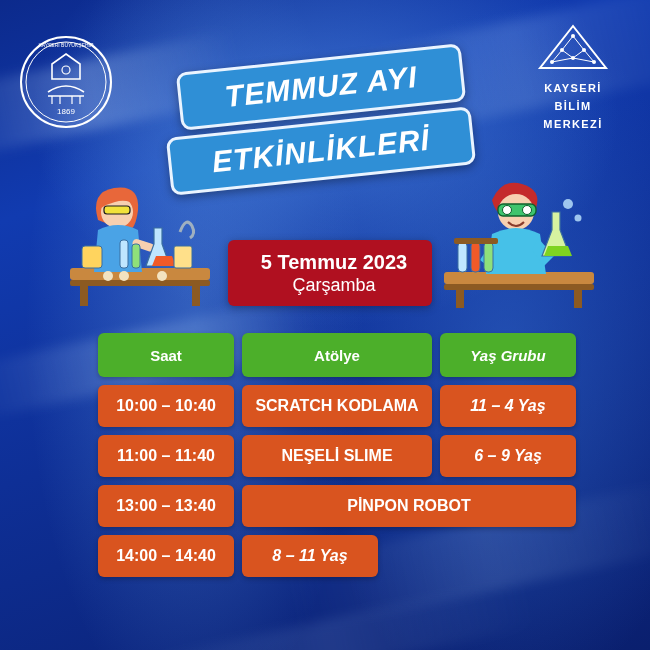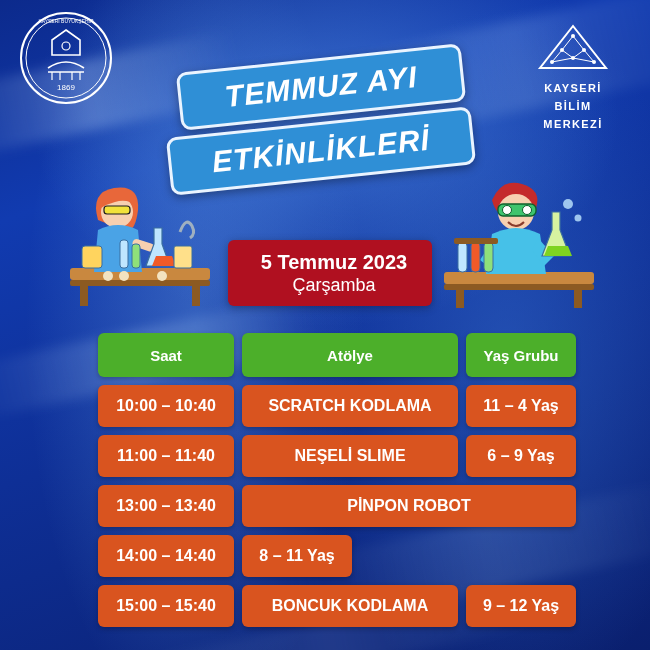--- a/index.html
+++ b/index.html
@@ -32,21 +32,21 @@
   }
   .s1 { left: -60px; top: 60px;  width: 300px; height: 70px; }
   .s2 { left: -40px; top: 330px; width: 360px; height: 55px; opacity: .8;}
   .s3 { left: 330px; top: 20px;  width: 380px; height: 90px; opacity: .55;}
   .s4 { left: 280px; top: 520px; width: 420px; height: 70px; opacity: .45;}
   .s5 { left: 120px; top: 620px; width: 420px; height: 50px; opacity: .4;}
 
   
   .logo-left {
     position: absolute;
-    left: 18px; top: 10px;
+    left: 18px; top: 34px;
     width: 96px; height: 96px;
     color: #ffffff;
   }
   .logo-right {
     position: absolute;
     right: 22px; top: 22px;
     width: 110px;
     text-align: center;
     color: #ffffff;
   }
@@ -132,21 +132,21 @@
     display: flex;
     align-items: center;
     justify-content: center;
     height: 42px;
     font-size: 16px;
     font-weight: bold;
     box-shadow: 0 2px 5px rgba(0,0,0,0.25);
   }
   .c-time { width: 136px; }
   .c-work { flex: 1; }
-  .c-age  { width: 110px; }
+  .c-age  { width: 136px; font-style: italic; }
 
   .head .cell {
     background: #4caf2a;
     font-size: 15px;
     height: 44px;
   }
   .body .cell {
     background: #d9541f;
   }
 
@@ -298,20 +298,15 @@
     <div class="row body">
       <div class="cell c-time">13:00 – 13:40</div>
       <div class="cell c-work">PİNPON ROBOT</div>
     </div>
 
     <div class="row body">
       <div class="cell c-time">14:00 – 14:40</div>
       <div class="cell c-age">8 – 11 Yaş</div>
     </div>
 
-    <div class="row body">
-      <div class="cell c-time">15:00 – 15:40</div>
-      <div class="cell c-work">BONCUK KODLAMA</div>
-      <div class="cell c-age">9 – 12 Yaş</div>
-    </div>
 
   </div>
 </div>
 
 </body></html>

